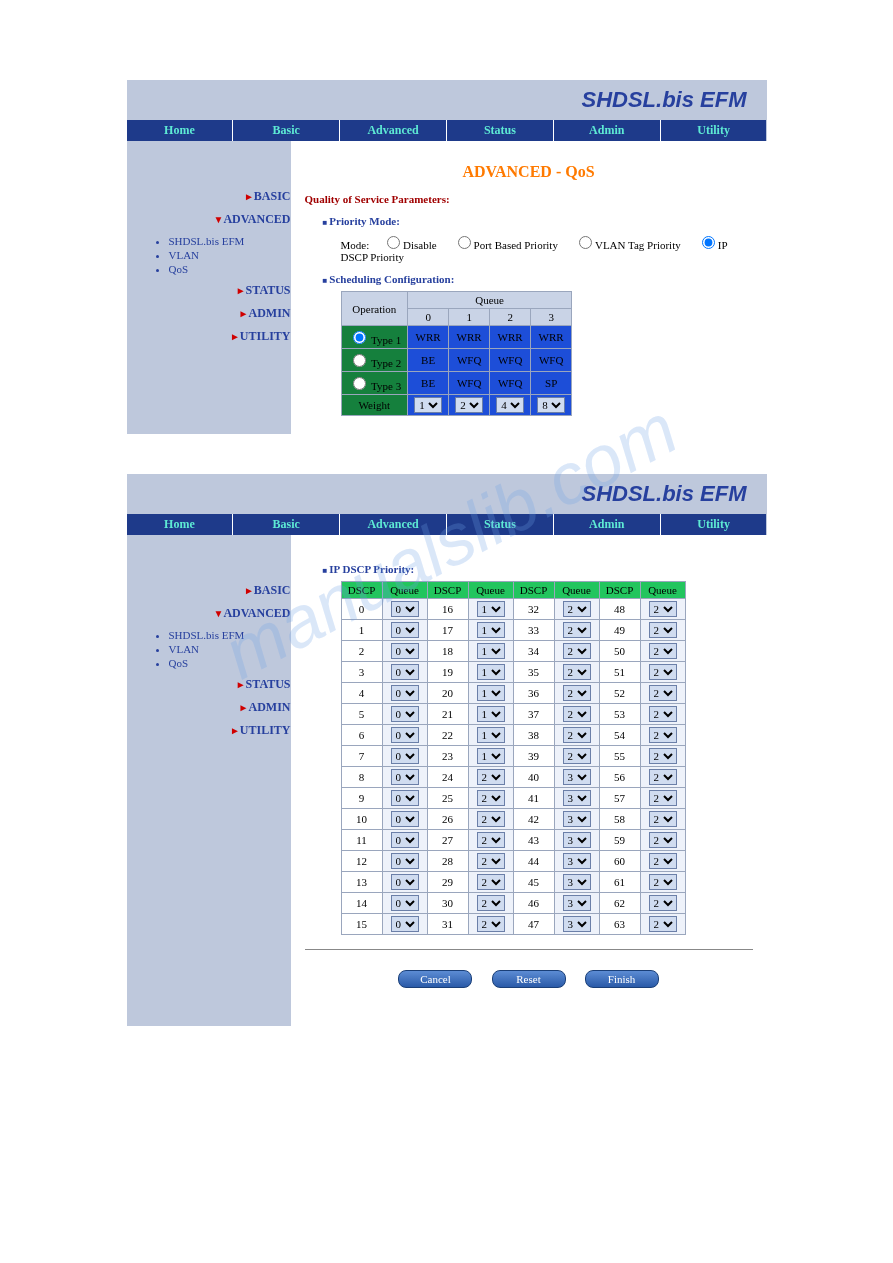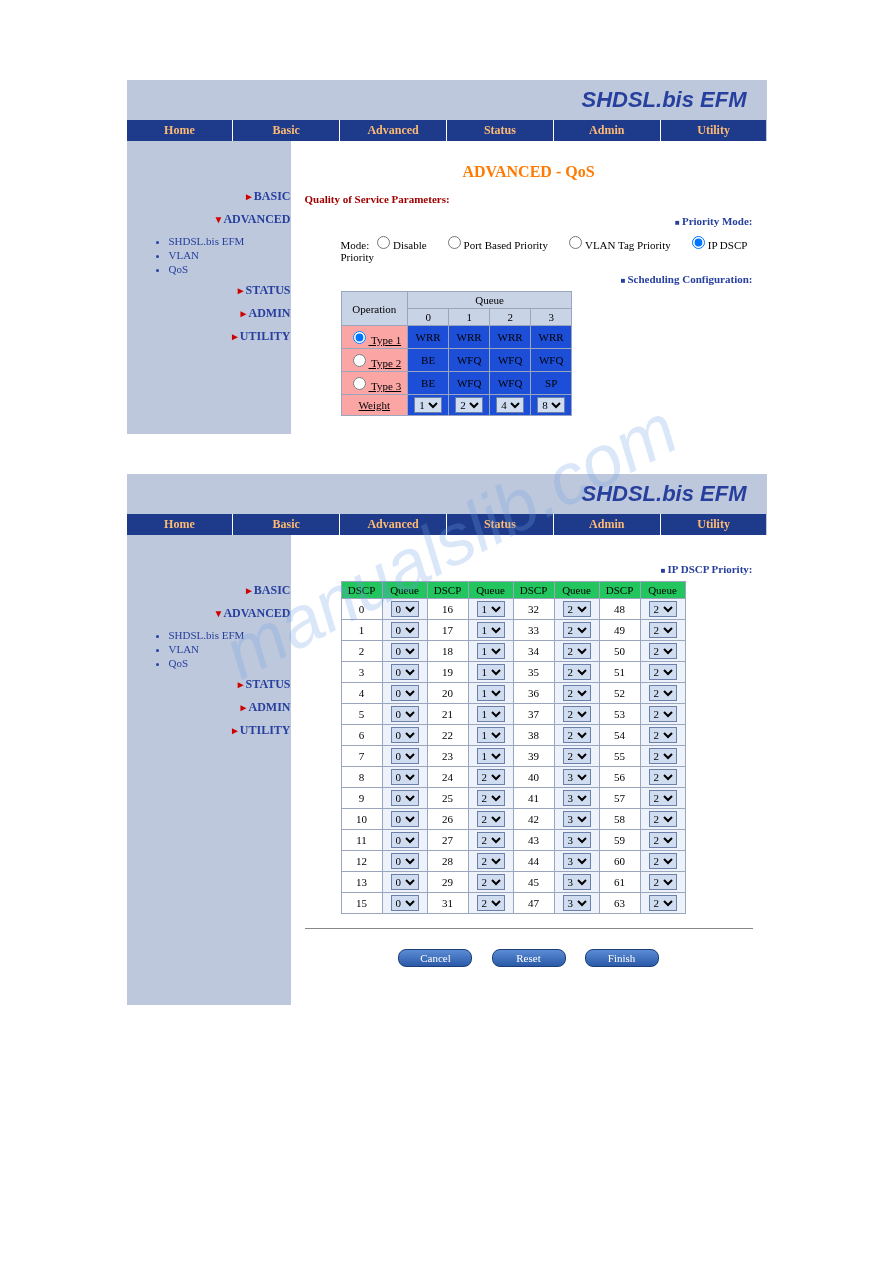--- a/index.html
+++ b/index.html
@@ -1,39 +1,39 @@
 <!DOCTYPE html>
 <html><head>
 <meta charset="utf-8">
 <style>
 html,body{margin:0;padding:0;font:11px/1.3 Verdana,Arial,sans-serif;background:#fff;color:#000;}
 .page{width:893px;margin:0 auto;background:#fff;padding:80px 0;}
 .panel{width:640px;margin:0 auto 40px auto;background:#bec8dc;}
 .banner{height:40px;display:flex;justify-content:flex-end;align-items:center;padding-right:20px;background:#bec8dc;font:italic bold 22px Verdana,Arial,sans-serif;color:#27409e;}
 nav.topnav{display:flex;}
-nav.topnav a{flex:1;min-width:80px;text-align:center;background:#1e3a8a;color:#fdba74;font:bold 12px Verdana;padding:3px 0;border-right:1px solid #fff;cursor:pointer;}
+nav.topnav a{flex:1;min-width:80px;text-align:center;background:#1e3a8a;color:#5eead4;font:bold 12px Verdana;padding:3px 0;border-right:1px solid #fff;cursor:pointer;}
 nav.topnav a:last-child{border-right:none;}
 .body{display:flex;}
 .sidebar{width:150px;padding:40px 0 0 14px;background:#bec8dc;font:bold 12px Verdana;color:#27409e;}
 .sidebar .mitem{margin:8px 0;cursor:pointer;text-align:right;}
 .sidebar .mitem .arrow{display:inline-block;width:10px;color:#d00000;font-size:10px;}
 .sidebar ul.sub{margin:2px 0 8px 28px;padding:0;}
 .sidebar ul.sub li{list-style:disc;font:11px Verdana;color:#27409e;margin:2px 0;cursor:pointer;}
 .content{flex:1;background:#fff;padding:18px 14px;}
 .page-title{font:bold 16px Verdana;color:#ff7a00;text-align:center;margin:4px 0 12px;}
 .h1{font:bold 11px Verdana;color:#a00000;margin:6px 0;}
-.h2{font:bold 11px Verdana;color:#27409e;margin:10px 0 6px 18px;text-align:right;}
+.h2{font:bold 11px Verdana;color:#27409e;margin:10px 0 6px 18px;}
 .h2::before{content:"■ ";color:#27409e;font-size:8px;}
 .mode-row{margin:4px 0 4px 36px;font:11px Verdana;}
-.mode-row span.lbl{}
+.mode-row span.lbl{margin-right:10px;}
 .mode-row label{margin-right:16px;}
 table.sched{border-collapse:collapse;margin-left:36px;}
 table.sched th, table.sched td{border:1px solid #9aa6bd;font:11px Verdana;text-align:center;padding:2px 6px;background:#1d4ed8;}
 table.sched th{background:#c9d3e6;}
-table.sched td.opcell{background:#fca5a5;text-decoration:underline;}
+table.sched td.opcell{background:#15803d;}
 select.q{font:11px Verdana;border:1px solid #6b7fa8;background:#d0dcf0;}
 table.dscp{border-collapse:collapse;margin-left:36px;}
 table.dscp th, table.dscp td{border:1px solid #9aa6bd;font:11px Verdana;text-align:center;padding:2px;background:#fff;}
 table.dscp th{background:#22c55e;}
 table.dscp td.dval{width:36px;}
 table.dscp td.qval{width:40px;background:#eef2fa;}
 .btnrow{text-align:center;margin:20px 0;}
 .btn3d{display:inline-block;width:72px;padding:2px 0;margin:0 8px;font:11px Verdana;color:#fff;text-align:center;cursor:pointer;
   background:linear-gradient(#5c8cd4,#2a5aa8);border:1px solid #1a3f78;border-radius:8px;}
 hr.sep{border:none;border-top:1px solid #888;margin:14px 0;}
@@ -295,20 +295,30 @@
                 <td class="dval">13</td>
                 <td class="qval"><select class="q"><option>0</option></select></td>
                 <td class="dval">29</td>
                 <td class="qval"><select class="q"><option>2</option></select></td>
                 <td class="dval">45</td>
                 <td class="qval"><select class="q"><option>3</option></select></td>
                 <td class="dval">61</td>
                 <td class="qval"><select class="q"><option>2</option></select></td>
               </tr>
               <tr>
+                <td class="dval">14</td>
+                <td class="qval"><select class="q"><option>0</option></select></td>
+                <td class="dval">30</td>
+                <td class="qval"><select class="q"><option>2</option></select></td>
+                <td class="dval">46</td>
+                <td class="qval"><select class="q"><option>3</option></select></td>
+                <td class="dval">62</td>
+                <td class="qval"><select class="q"><option>2</option></select></td>
+              </tr>
+              <tr>
                 <td class="dval">15</td>
                 <td class="qval"><select class="q"><option>0</option></select></td>
                 <td class="dval">31</td>
                 <td class="qval"><select class="q"><option>2</option></select></td>
                 <td class="dval">47</td>
                 <td class="qval"><select class="q"><option>3</option></select></td>
                 <td class="dval">63</td>
                 <td class="qval"><select class="q"><option>2</option></select></td>
               </tr>
             </tbody>

